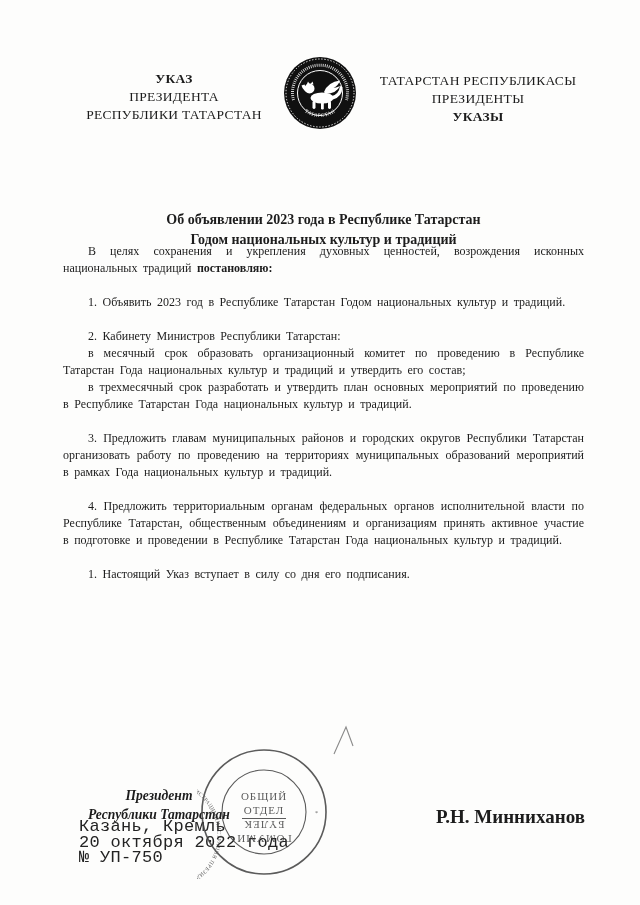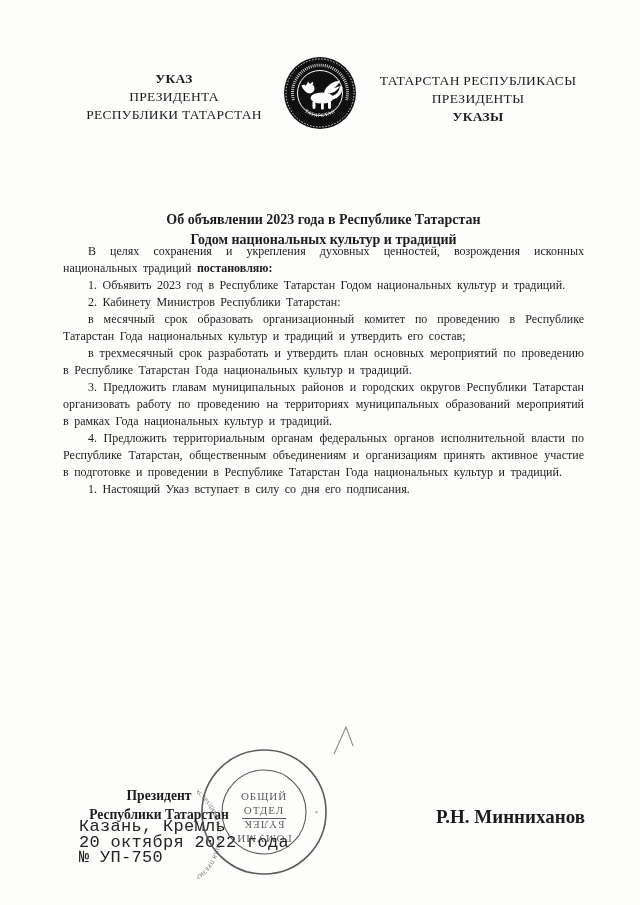--- a/index.html
+++ b/index.html
@@ -16,24 +16,24 @@
     text-align:center; font-size:13.5px; line-height:18px; letter-spacing:.3px;}
   .hdr-bold{font-weight:bold;}
   .emblem{position:absolute; left:283px; top:56px; width:74px; height:74px;}
   
   .doc-title{position:absolute; left:63px; top:174px; width:521px;
     text-align:center; font-weight:bold; font-size:14px; line-height:20px;margin-top:36px;}
   
   .body-text{position:absolute; left:63px; top:243px; width:521px;
     font-size:12px; line-height:17px; text-align:justify; word-spacing:2.5px;}
   .body-text p{margin:0; text-indent:25px;}
-  .body-text p.gap{}
+  .body-text p.gap{margin-top:17px;}
   
   .sig-post{position:absolute; left:79px; top:786px; width:160px;
-    text-align:center; font-weight:bold; font-size:13.6px; line-height:19px;}
+    text-align:center; font-weight:bold; font-size:13.6px; line-height:19px;font-style:italic;}
   .sig-name{position:absolute; right:55px; top:806px;
     font-weight:bold; font-size:19px; text-align:right;}
   
   .addr{position:absolute; left:79px; top:819px;
     font-family:"Liberation Mono","DejaVu Sans Mono",monospace;
     font-size:17px; line-height:15.5px; color:#232323; letter-spacing:.3px;}
   
   .stamp{position:absolute; left:197px; top:745px; width:134px; height:134px;
     opacity:.85;}
   .stamp text{font-family:"Liberation Serif","DejaVu Serif",serif;}

